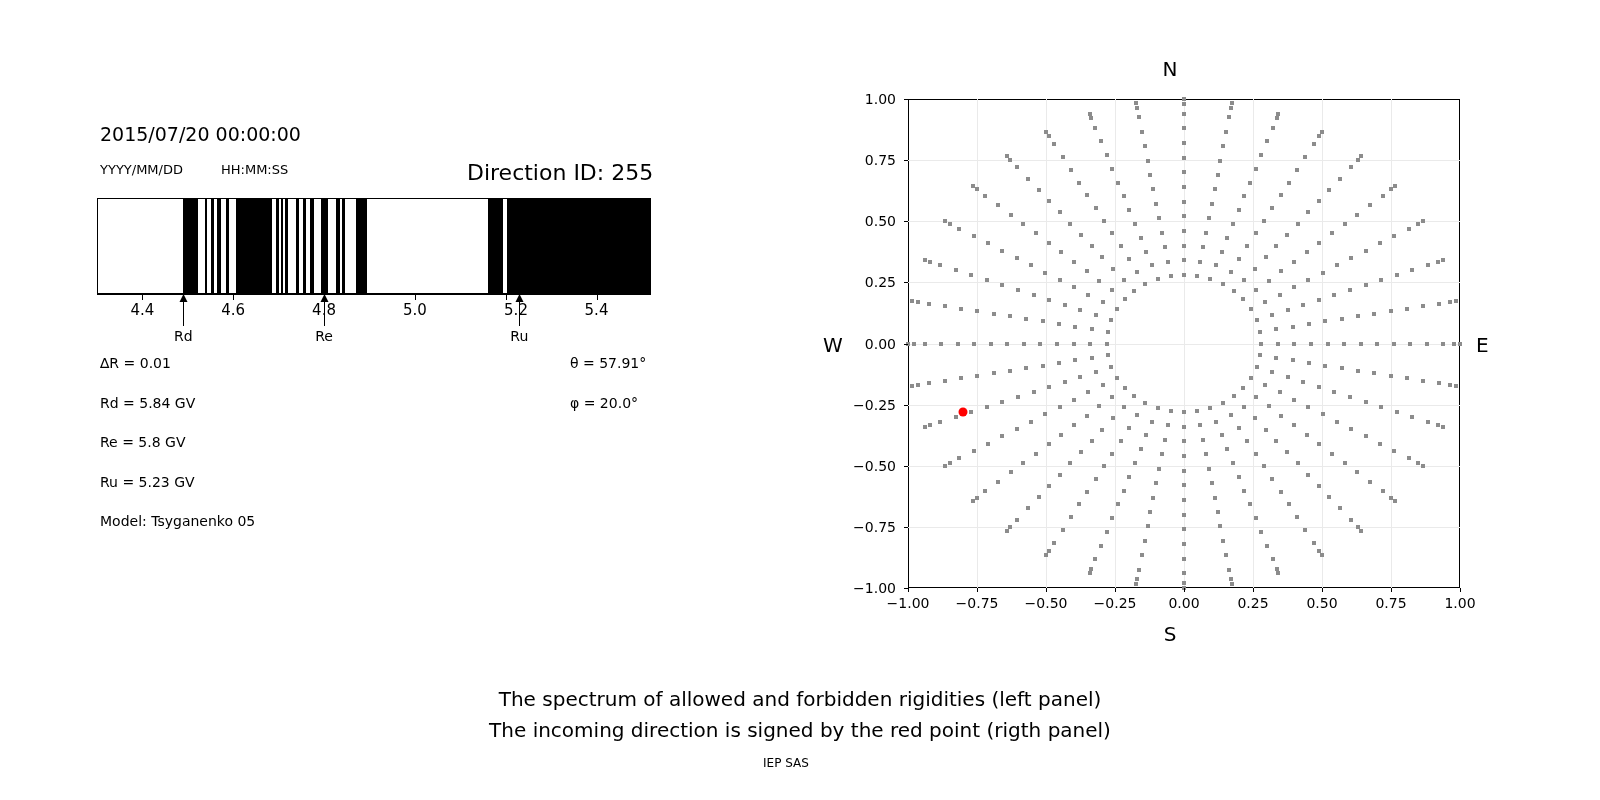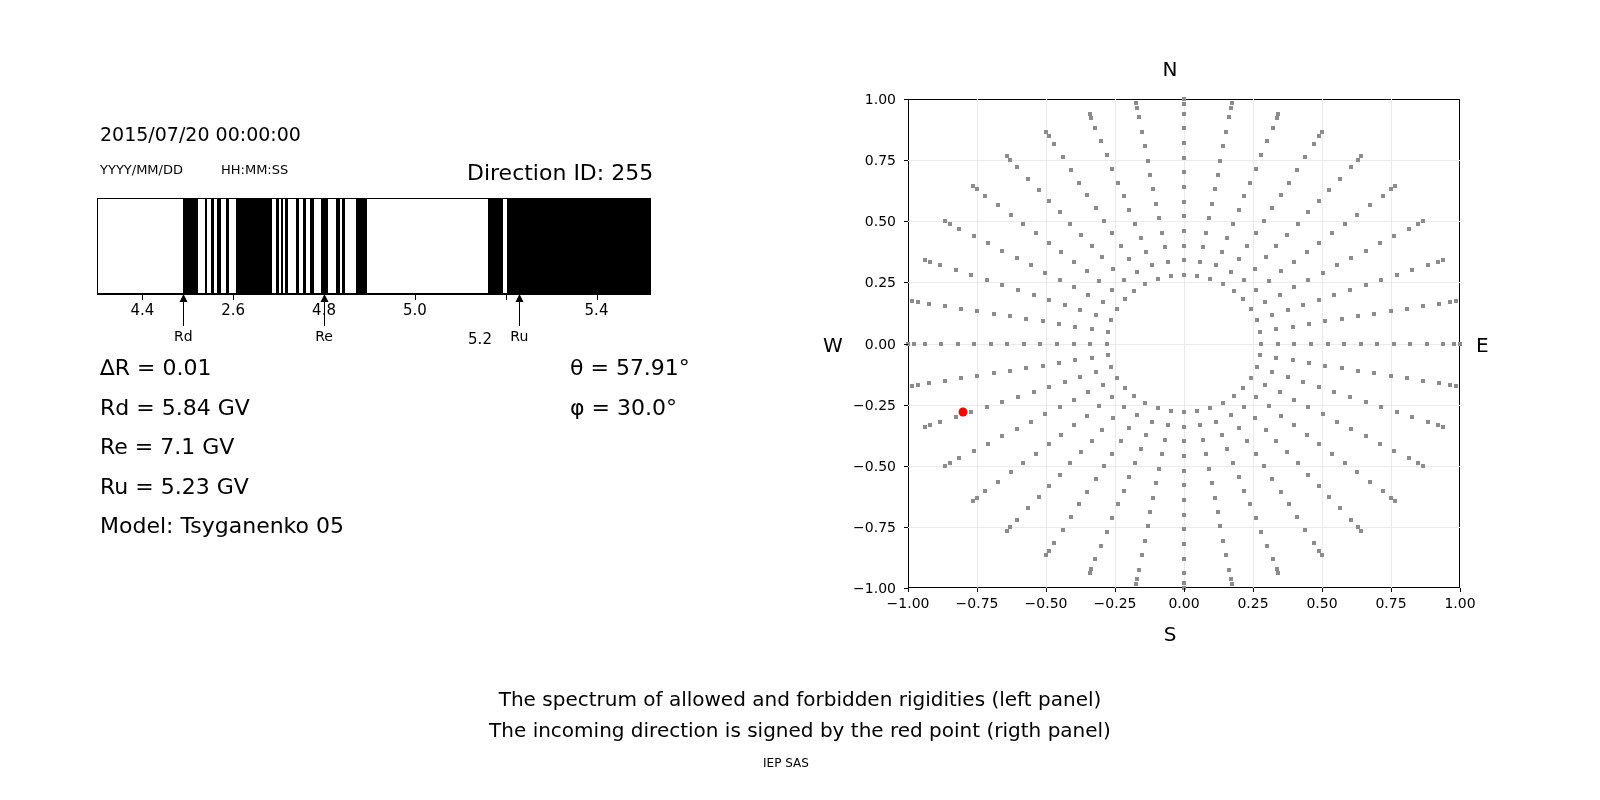--- a/index.html
+++ b/index.html
@@ -37,21 +37,21 @@
   .tick{position:absolute;top:294px;width:1px;height:6px;background:#000000;}
   .ticklabel{position:absolute;top:301px;font-size:15px;transform:translateX(-50%);}
 
   .marker-arrow{position:absolute;width:1px;background:#000000;}
   .marker-head{position:absolute;width:0;height:0;
     border-left:4px solid transparent;border-right:4px solid transparent;
     border-bottom:8px solid #000000;transform:translateX(-3.5px);}
   .marker-label{position:absolute;font-size:14px;transform:translateX(-50%);}
 
   
-  .param{position:absolute;font-size:22px;white-space:nowrap;}
+  .param{position:absolute;font-size:14px;white-space:nowrap;}
   .param-col1{left:100px;}
   .param-col2{left:570px;}
 
   
   .right-panel{position:absolute;left:908px;top:99px;width:552px;height:489px;}
   .plot-frame{position:absolute;left:0;top:0;width:100%;height:100%;
     border:1.3px solid #000000;box-sizing:border-box;background:#ffffff;}
   .gridline{position:absolute;background:#eaeaea;}
   .gridline.v{width:1px;top:0;bottom:0;}
   .gridline.h{height:1px;left:0;right:0;}
@@ -112,49 +112,49 @@
         <div class="band" style="left: 244.213px; width: 3.17869px;"></div>
         <div class="band" style="left: 257.836px; width: 11.3525px;"></div>
         <div class="band" style="left: 389.525px; width: 15.4393px;"></div>
         <div class="band" style="left: 408.597px; width: 144.403px;"></div>
       </div>
     <div class="axis-line"></div>
     <div id="spectrum-axis">
         <div class="tick" style="left: 142.41px;"></div>
         <div class="ticklabel" style="left: 142.41px;">4.4</div>
         <div class="tick" style="left: 233.23px;"></div>
-        <div class="ticklabel" style="left: 233.23px;">2.6</div>
+        <div class="ticklabel" style="left: 233.23px;">4.6</div>
         <div class="tick" style="left: 324.049px;"></div>
         <div class="ticklabel" style="left: 324.049px;">4.8</div>
         <div class="tick" style="left: 414.869px;"></div>
         <div class="ticklabel" style="left: 414.869px;">5.0</div>
         <div class="tick" style="left: 505.689px;"></div>
-        <div class="ticklabel" style="left: 480px; margin-top: 29px;">5.2</div>
+        <div class="ticklabel" style="left: 516px;">5.2</div>
         <div class="tick" style="left: 596.508px;"></div>
         <div class="ticklabel" style="left: 596.508px;">5.4</div>
       </div>
     <div id="spectrum-markers">
         <div class="marker-arrow" style="left: 183.279px; top: 300px; height: 26px;"></div>
         <div class="marker-head" style="left: 183.279px; top: 294px;"></div>
         <div class="marker-label" style="left: 183.279px; top: 328px;">Rd</div>
         <div class="marker-arrow" style="left: 324.049px; top: 300px; height: 26px;"></div>
         <div class="marker-head" style="left: 324.049px; top: 294px;"></div>
         <div class="marker-label" style="left: 324.049px; top: 328px;">Re</div>
         <div class="marker-arrow" style="left: 519.311px; top: 300px; height: 26px;"></div>
         <div class="marker-head" style="left: 519.311px; top: 294px;"></div>
         <div class="marker-label" style="left: 519.311px; top: 328px;">Ru</div>
       </div>
 
     <div class="param param-col1" style="top:355px">∆R = 0.01</div>
     <div class="param param-col1" style="top:395px">Rd = 5.84 GV</div>
-    <div class="param param-col1" style="top:434px">Re = 7.1 GV</div>
+    <div class="param param-col1" style="top:434px">Re = 5.8 GV</div>
     <div class="param param-col1" style="top:474px">Ru = 5.23 GV</div>
     <div class="param param-col1" style="top:513px">Model: Tsyganenko 05</div>
     <div class="param param-col2" style="top:355px">θ = 57.91°</div>
-    <div class="param param-col2" style="top:395px">φ = 30.0°</div>
+    <div class="param param-col2" style="top:395px">φ = 20.0°</div>
   </div>
 
   <div class="right-panel">
     <div class="plot-frame"></div>
     <div id="polar-grid">
         <div class="gridline v" style="left: 69px;"></div>
         <div class="gridline v" style="left: 138px;"></div>
         <div class="gridline v" style="left: 207px;"></div>
         <div class="gridline v" style="left: 276px;"></div>
         <div class="gridline v" style="left: 345px;"></div>

